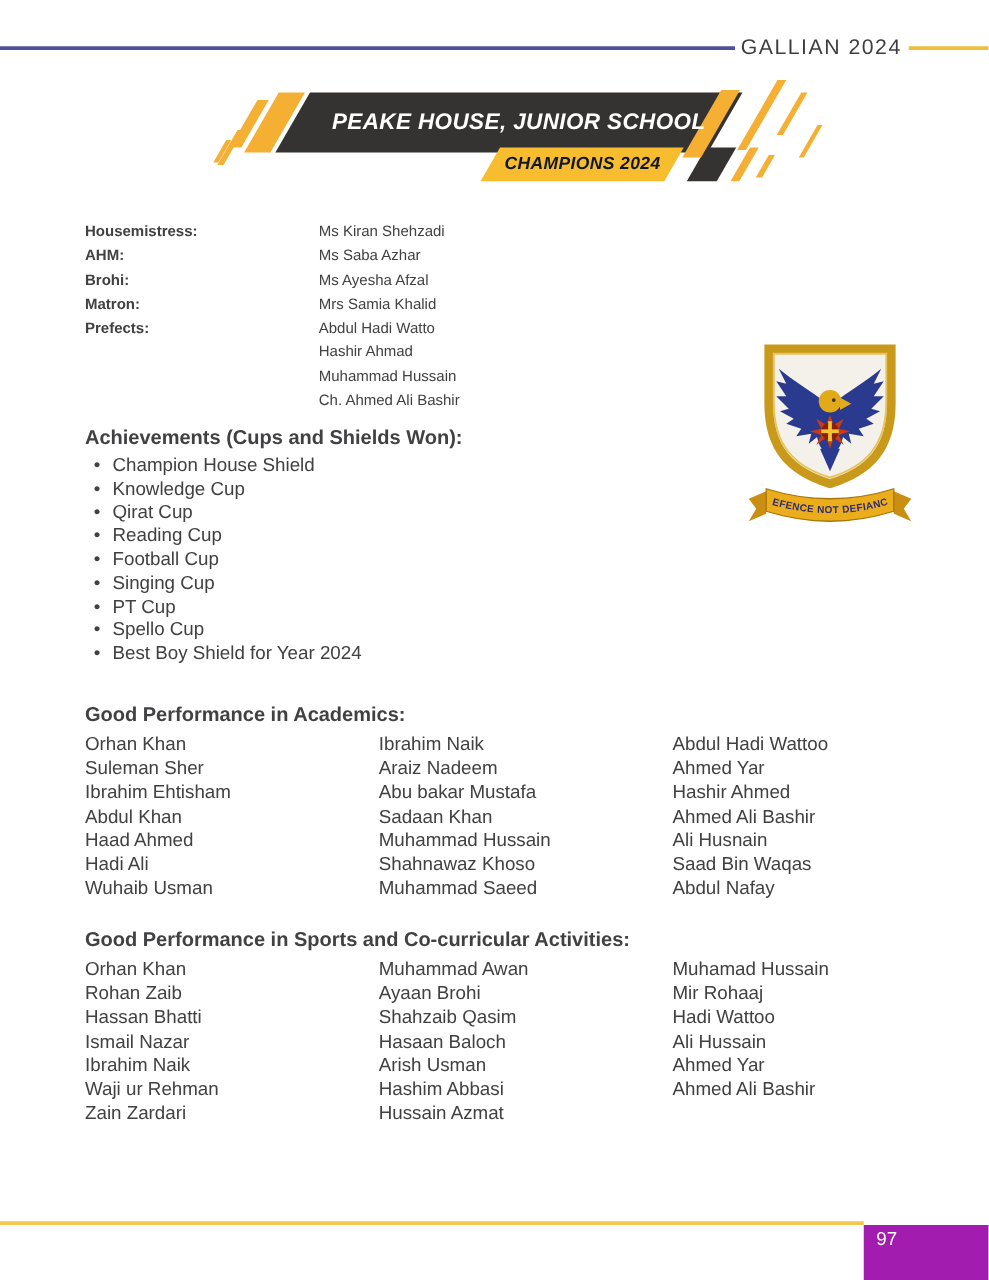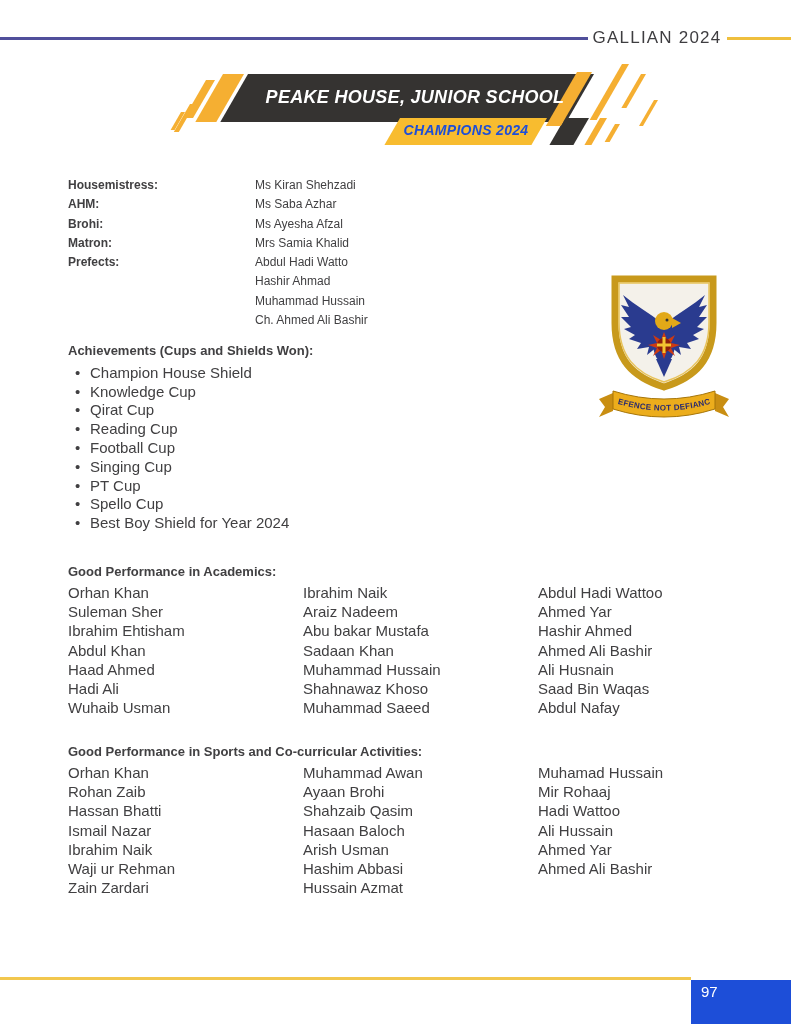--- a/index.html
+++ b/index.html
@@ -36,42 +36,42 @@
   .slash-c2{left:615px;top:124px;width:5px;height:18px;background:#F5AF32;}
   .champbar{left:400px;top:118px;width:147px;height:27px;background:#F8BC2F;z-index:4;}
   .banner-title{
     position:absolute;left:250px;top:87px;width:330px;z-index:5;
     text-align:center;font-size:18px;font-weight:bold;font-style:italic;
     color:#ffffff;letter-spacing:0.3px;white-space:nowrap;
   }
   .banner-subtitle{
     position:absolute;left:396px;top:122px;width:140px;z-index:6;
     text-align:center;font-size:14px;font-weight:bold;font-style:italic;
-    color:#1d4ed8;letter-spacing:0.3px;white-space:nowrap;
+    color:#0f172a;letter-spacing:0.3px;white-space:nowrap;
   }
   
   .staff{position:absolute;left:68px;top:176px;font-size:12px;line-height:19.3px;}
   .staff-label{display:inline-block;width:187px;font-weight:bold;}
   
   .crest{position:absolute;left:593px;top:271px;width:142px;height:156px;}
   
-  .section-heading{font-weight:bold;font-size:13px;margin:0 0 3px 0;}
+  .section-heading{font-weight:bold;font-size:16px;margin:0 0 3px 0;}
   .achievements{position:absolute;left:68px;top:342px;font-size:15px;line-height:18.8px;}
   .bullet-row{padding-left:7px;}
   .bullet-row::before{content:"\2022";display:inline-block;width:15px;color:#414042;}
   .names-section{position:absolute;left:68px;font-size:15px;}
   .academics{top:564px;}
   .sports{top:744px;}
   .name-cols{display:flex;margin-top:4px;}
   .name-col{width:235px;line-height:19.2px;}
   
   .rule-yellow-bottom{left:0;top:977px;width:691px;background:#F2C74E;}
   .page-box{
     position:absolute;left:691px;top:980px;width:100px;height:44px;
-    background:#1d4ed8;color:#ffffff;font-size:15px;
+    background:#a21caf;color:#ffffff;font-size:15px;
     padding:0;box-sizing:border-box;
   }
   .page-box span{display:block;padding:3px 0 0 10px;}
 </style>
 </head>
 <body>
 
 <div class="page">
 
   <div class="rule rule-purple"></div>

